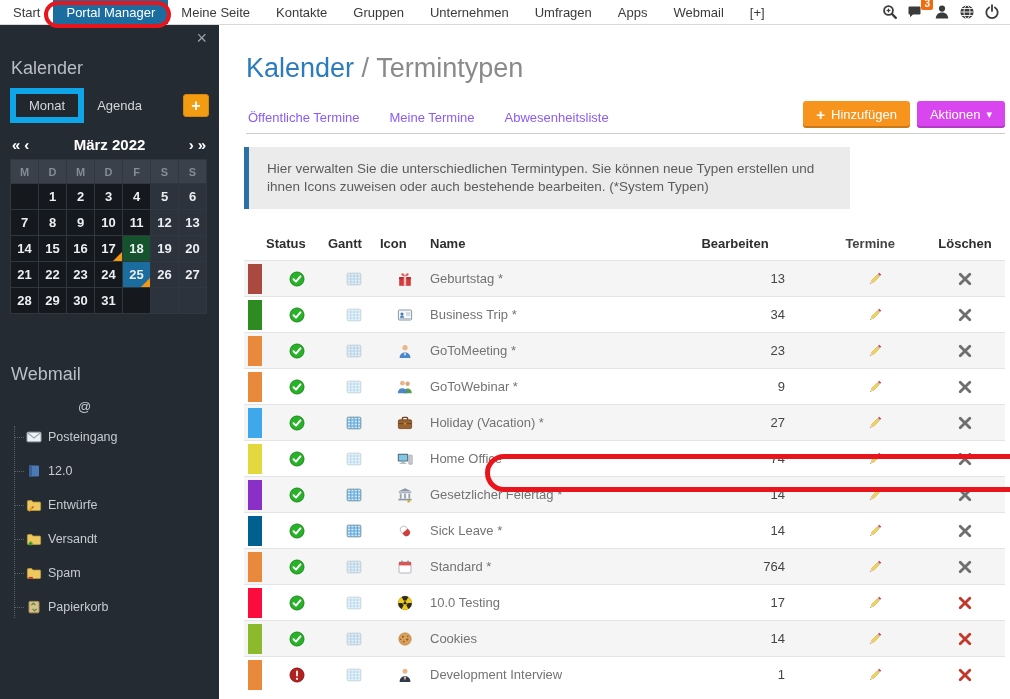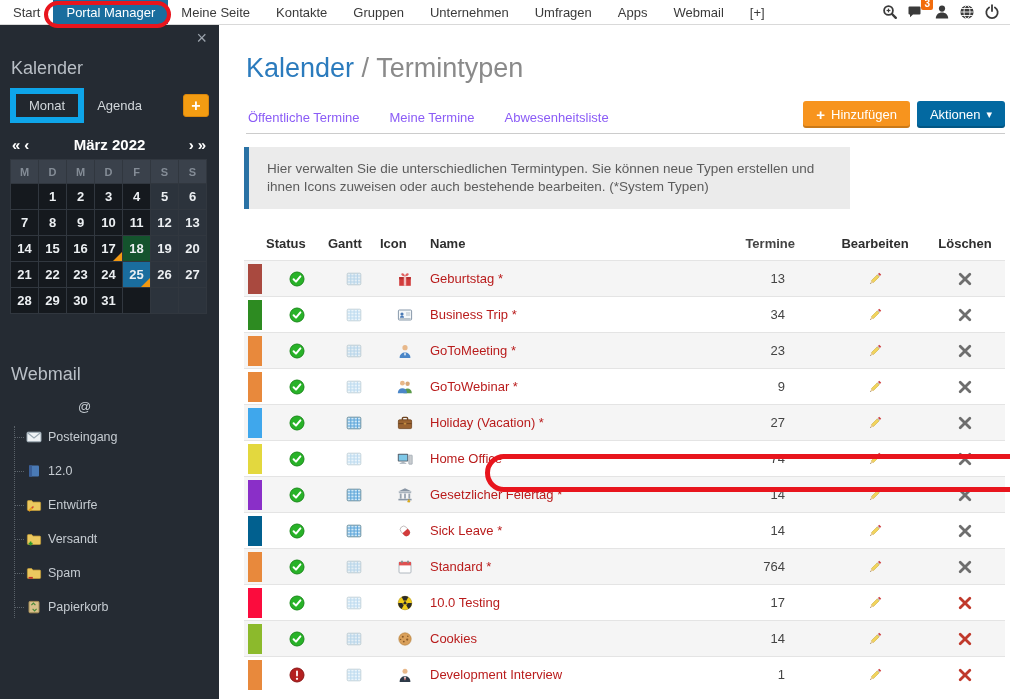--- a/index.html
+++ b/index.html
@@ -54,21 +54,21 @@
   .main { position: absolute; left: 219px; top: 25px; width: 791px; height: 674px; background: #fff; padding: 0 5px 0 27px; }
   .page-title { margin-top: 28px; font-size: 27px; font-weight: normal; }
   .pt-blue { color: #2b7bbd; }
   .pt-gray { color: #8a8a8a; }
   .tabsrow { position: relative; margin-top: 16px; height: 34px; border-bottom: 1px solid #cccccc; }
   .main-tabs { position: absolute; left: 2px; bottom: 8px; display: flex; gap: 30px; }
   .main-tab { color: #8b5cf6; cursor: pointer; }
   .hdr-btns { position: absolute; right: 0; bottom: 5px; display: flex; gap: 7px; }
   .btn { border: none; border-radius: 3px; color: #fff; font-size: 13px; padding: 6px 13px; cursor: pointer; display: inline-flex; align-items: center; gap: 6px; box-shadow: inset 0 -2px 0 rgba(0,0,0,.18); }
   .btn-orange { background: #f7941e; }
-  .btn-blue { background: #0369a1; }
+  .btn-blue { background: #d946ef; }
   .btn .plus { font-weight: bold; font-size: 15px; line-height: 1; }
   .btn .chev { font-size: 11px; }
   .info-box { margin-top: 13px; background: #ebebeb; border-left: 5px solid #2a72a5; color: #5c5c5c; padding: 13px 18px; line-height: 18px; font-size: 13.5px; width: 606px; margin-left: -2px; }
 
   
   .ttable { position: relative; margin-top: 17px; margin-left: -2px; width: 761px; }
   .trow, .thead { display: flex; align-items: center; }
   .thead { height: 34px; font-weight: bold; color: #2e2e2e; }
   .trow { height: 36px; border-top: 1px solid #e4e4e4; }
   .trow.odd { background: #f5f5f5; }
@@ -77,21 +77,21 @@
   .c-status { width: 62px; justify-content: center; }
   .c-gantt { width: 52px; justify-content: center; }
   .c-icon { width: 50px; justify-content: center; }
   .c-name { flex: 1; }
   .c-termine { width: 140px; justify-content: flex-end; padding-right: 40px; color: #444; }
   .c-bearb { width: 100px; justify-content: center; }
   .c-loesch { width: 80px; justify-content: center; }
   .thead .c { height: 100%; }
   .thead .c-status, .thead .c-gantt, .thead .c-icon { justify-content: flex-start; }
   .thead .c-termine { padding-right: 30px; }
-  .row-link { color: #b91c1c; text-decoration: none; cursor: pointer; }
+  .row-link { color: #737373; text-decoration: none; cursor: pointer; }
   .ico { display: inline-flex; }
   .ico svg { display: block; }
   .ico.clickable { cursor: pointer; }
   .gantt-dim { opacity: .4; }
 </style>
 </head>
 <body>
 
 <div class="screen">
 
@@ -314,22 +314,22 @@
 
     <div class="info-box">Hier verwalten Sie die unterschiedlichen Termintypen. Sie können neue Typen erstellen und ihnen Icons zuweisen oder auch bestehende bearbeiten. (*System Typen)</div>
 
     <div class="ttable">
       <div class="thead" id="thead">
           <div class="c c-bar"></div>
           <div class="c c-status">Status</div>
           <div class="c c-gantt">Gantt</div>
           <div class="c c-icon">Icon</div>
           <div class="c c-name">Name</div>
+          <div class="c c-bearb">Bearbeiten</div>
           <div class="c c-termine">Termine</div>
-          <div class="c c-bearb">Bearbeiten</div>
           <div class="c c-loesch">Löschen</div>
         </div>
       <div id="tbody">
           <div class="trow odd">
             <div class="c c-bar">
               <span class="bar" style="background:#a9493f"></span>
             </div>
             <div class="c c-status">
               <span class="ico">
                 <svg viewBox="0 0 16 16" width="16" height="16">

